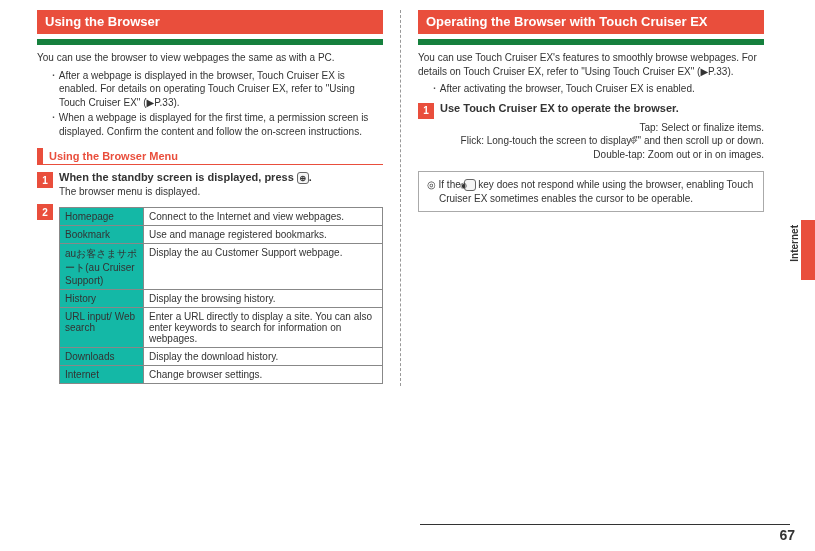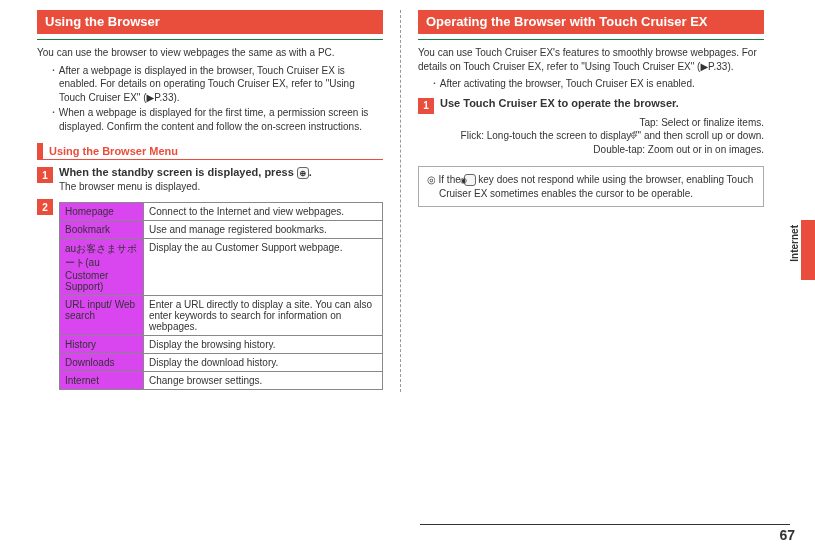--- a/index.html
+++ b/index.html
@@ -30,21 +30,21 @@
     .section-header {
       background: #e94e3c;
       color: white;
       font-weight: bold;
       font-size: 13px;
       padding: 4px 8px;
       border-bottom: 1px solid #e94e3c;
       margin-bottom: 5px;
     }
     .section-header-wrap {
-      border-bottom: 1px solid #15803d;
+      border-bottom: 6px solid #15803d;
       margin-bottom: 6px;
     }
     .sub-header {
       border-left: 6px solid #e94e3c;
       border-bottom: 1px solid #e94e3c;
       color: #e94e3c;
       font-weight: bold;
       font-size: 11px;
       padding: 2px 6px;
       margin: 10px 0 6px 0;
@@ -95,21 +95,21 @@
       width: 100%;
       font-size: 10px;
       margin-top: 4px;
     }
     table.menu td {
       border: 1px solid #888;
       padding: 3px 5px;
       vertical-align: top;
     }
     table.menu td.label {
-      background: #d946ef;
+      background: #14b8a6;
       width: 26%;
     }
     .key-icon {
       display: inline-block;
       border: 1px solid #666;
       border-radius: 3px;
       width: 12px;
       height: 12px;
       font-size: 8px;
       text-align: center;
@@ -195,30 +195,30 @@
           <tbody>
               <tr>
                 <td class="label">Homepage</td>
                 <td>Connect to the Internet and view webpages.</td>
               </tr>
           <tr>
                 <td class="label">Bookmark</td>
                 <td>Use and manage registered bookmarks.</td>
               </tr>
           <tr>
-                <td class="label">auお客さまサポート(au Customer Support)</td>
+                <td class="label">auお客さまサポート(au Cruiser Support)</td>
                 <td>Display the au Customer Support webpage.</td>
+              </tr>
+          <tr>
+                <td class="label">History</td>
+                <td>Display the browsing history.</td>
               </tr>
           <tr>
                 <td class="label">URL input/ Web search</td>
                 <td>Enter a URL directly to display a site. You can also enter keywords to search for information on webpages.</td>
-              </tr>
-          <tr>
-                <td class="label">History</td>
-                <td>Display the browsing history.</td>
               </tr>
           <tr>
                 <td class="label">Downloads</td>
                 <td>Display the download history.</td>
               </tr>
           <tr>
                 <td class="label">Internet</td>
                 <td>Change browser settings.</td>
               </tr>
         </tbody>

